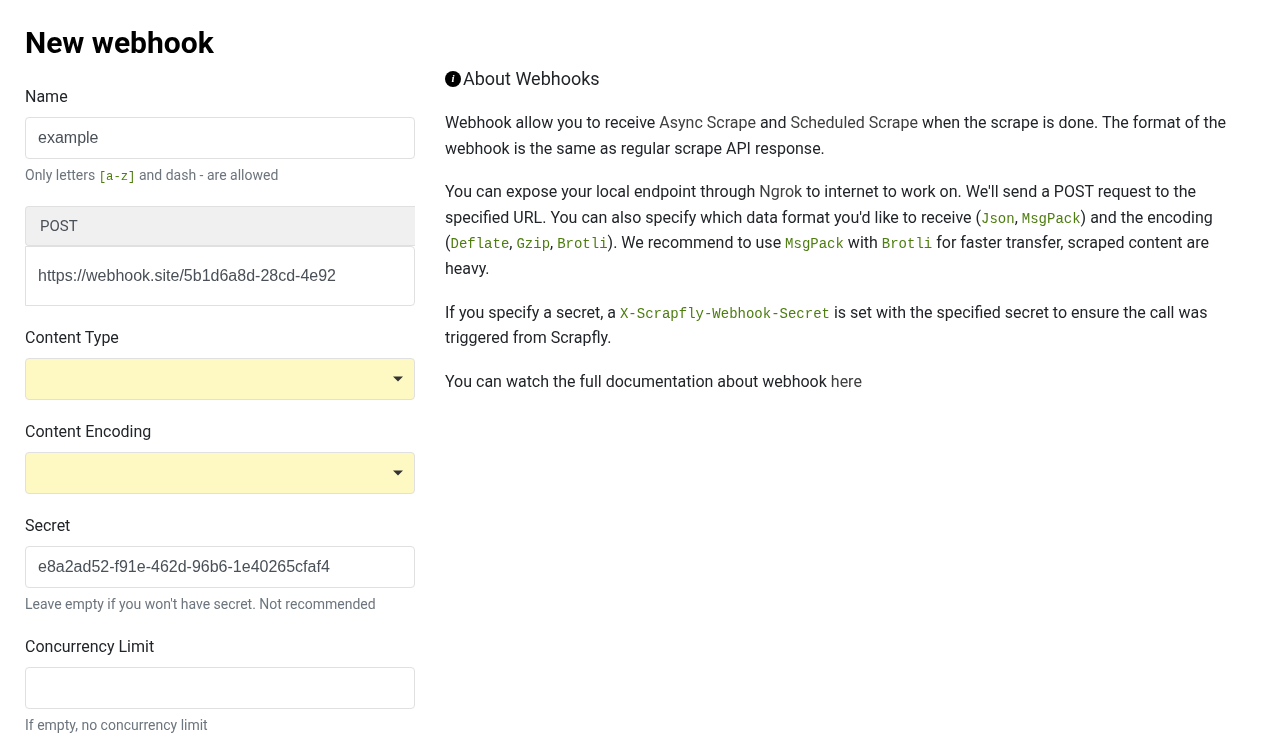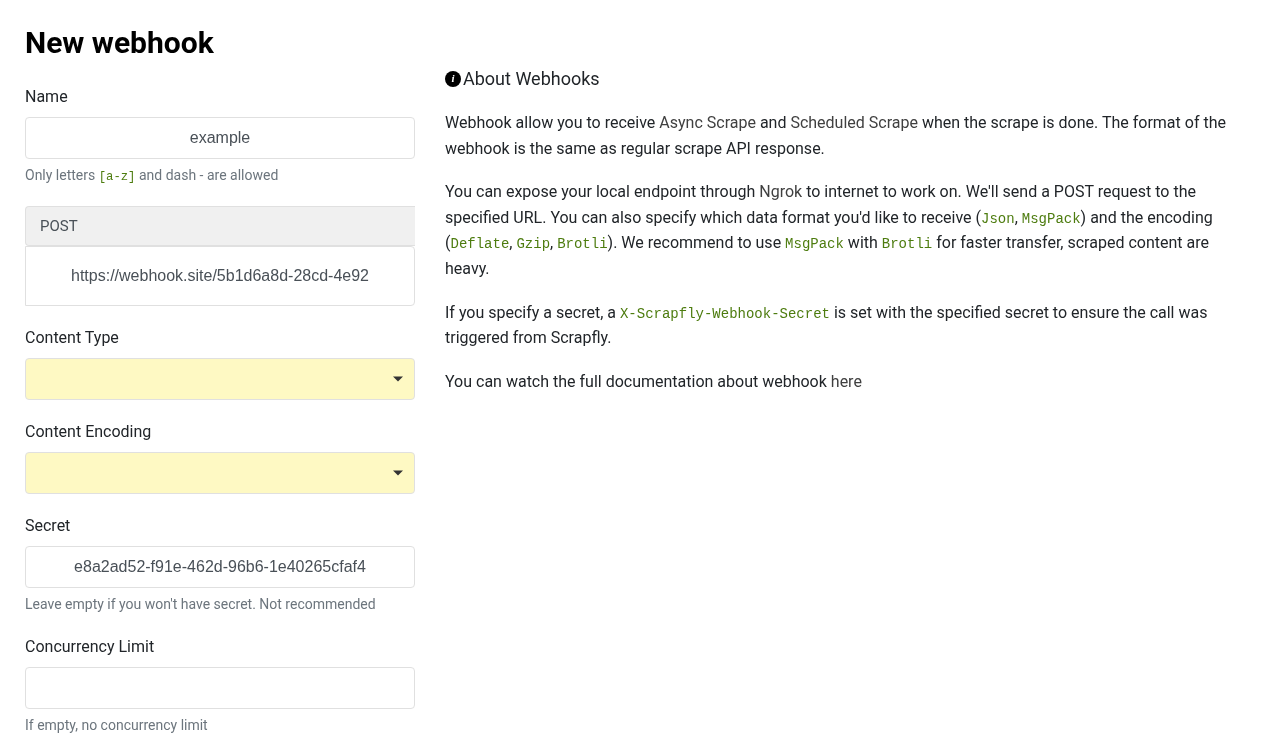--- a/index.html
+++ b/index.html
@@ -45,21 +45,20 @@
     }
     .form-control {
       width: 100%;
       padding: 20px 12px;
       font-size: 16px;
       border: 1px solid #e0e0e0;
       border-radius: 4px;
       background: #fff;
       color: #495057;
       height: 40px;
-      text-align: center;
     }
     .hint {
       font-size: 14px;
       color: #6c757d;
       margin-top: 6px;
     }
     .code-inline {
       font-family: SFMono-Regular, Menlo, Monaco, Consolas, "Liberation Mono", "Courier New", monospace;
       color: #4d7c0f;
       font-size: 0.875em;

